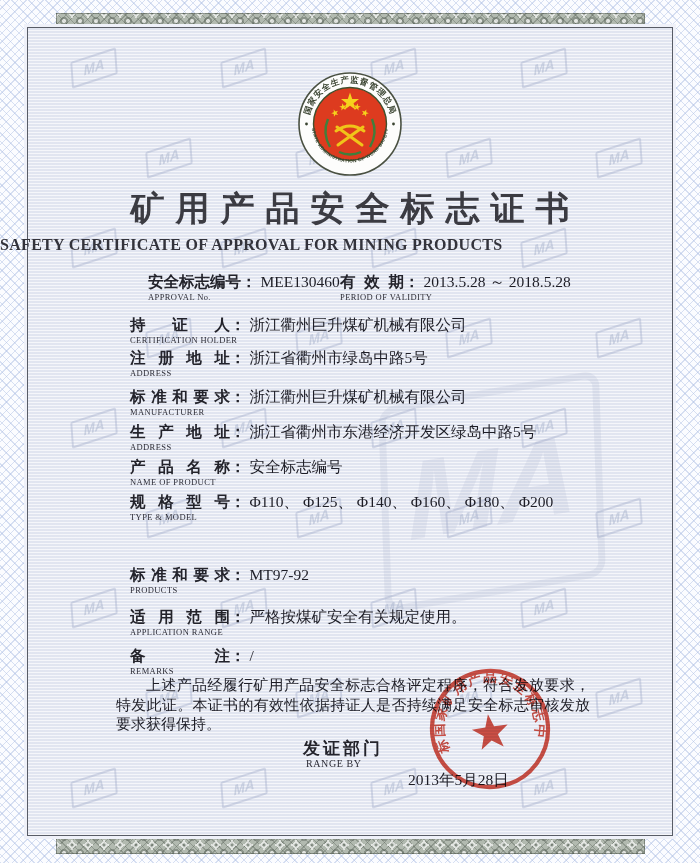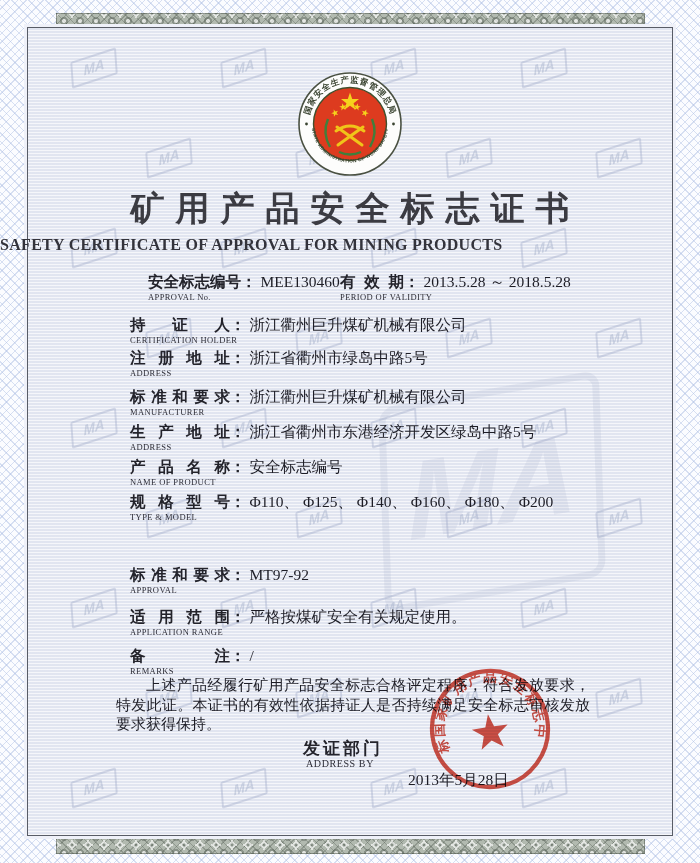--- a/index.html
+++ b/index.html
@@ -218,37 +218,37 @@
     <div class="row-en enlabel">NAME OF PRODUCT</div>
   </div>
   <div class="field-row" style="top:492px;">
     <span class="cnlabel flabel">规格型号</span><span class="cnlabel">：</span>
     <span class="value">Φ110、 Φ125、 Φ140、 Φ160、 Φ180、 Φ200</span>
     <div class="row-en enlabel">TYPE &amp; MODEL</div>
   </div>
   <div class="field-row" style="top:565px;">
     <span class="cnlabel flabel">标准和要求</span><span class="cnlabel">：</span>
     <span class="value">MT97-92</span>
-    <div class="row-en enlabel">APPROVAL</div>
+    <div class="row-en enlabel">PRODUCTS</div>
   </div>
   <div class="field-row" style="top:607px;">
     <span class="cnlabel flabel">适用范围</span><span class="cnlabel">：</span>
     <span class="value">严格按煤矿安全有关规定使用。</span>
     <div class="row-en enlabel">APPLICATION RANGE</div>
   </div>
   <div class="field-row" style="top:646px;">
     <span class="cnlabel flabel">备注</span><span class="cnlabel">：</span>
     <span class="value">/</span>
     <div class="row-en enlabel">REMARKS</div>
   </div>
 
   <div class="statement">上述产品经履行矿用产品安全标志合格评定程序，符合发放要求，特发此证。本证书的有效性依据持证人是否持续满足安全标志审核发放要求获得保持。</div>
 
   <div class="abs issued-cn">发证部门</div>
-  <div class="abs issued-en enlabel">ADDRESS BY</div>
+  <div class="abs issued-en enlabel">RANGE BY</div>
   <div class="abs issue-date">2013年5月28日</div>
 
   <svg class="seal" viewBox="0 0 128 128">
     <circle cx="64" cy="64" r="58" fill="none" stroke="#cf3a2c" stroke-width="4.2"></circle>
     <defs>
       <path id="seal-arc" d="M 21.5,80 A 46,46 0 1 1 106.5,80" fill="none"></path>
     </defs>
     <text font-size="13.5" font-weight="700" fill="#cf3a2c" letter-spacing="1.5" font-family="Liberation Serif, DejaVu Serif, serif">
       <textPath href="#seal-arc" startOffset="50%" text-anchor="middle">安标国家矿用产品安全标志中心</textPath>
     </text>

